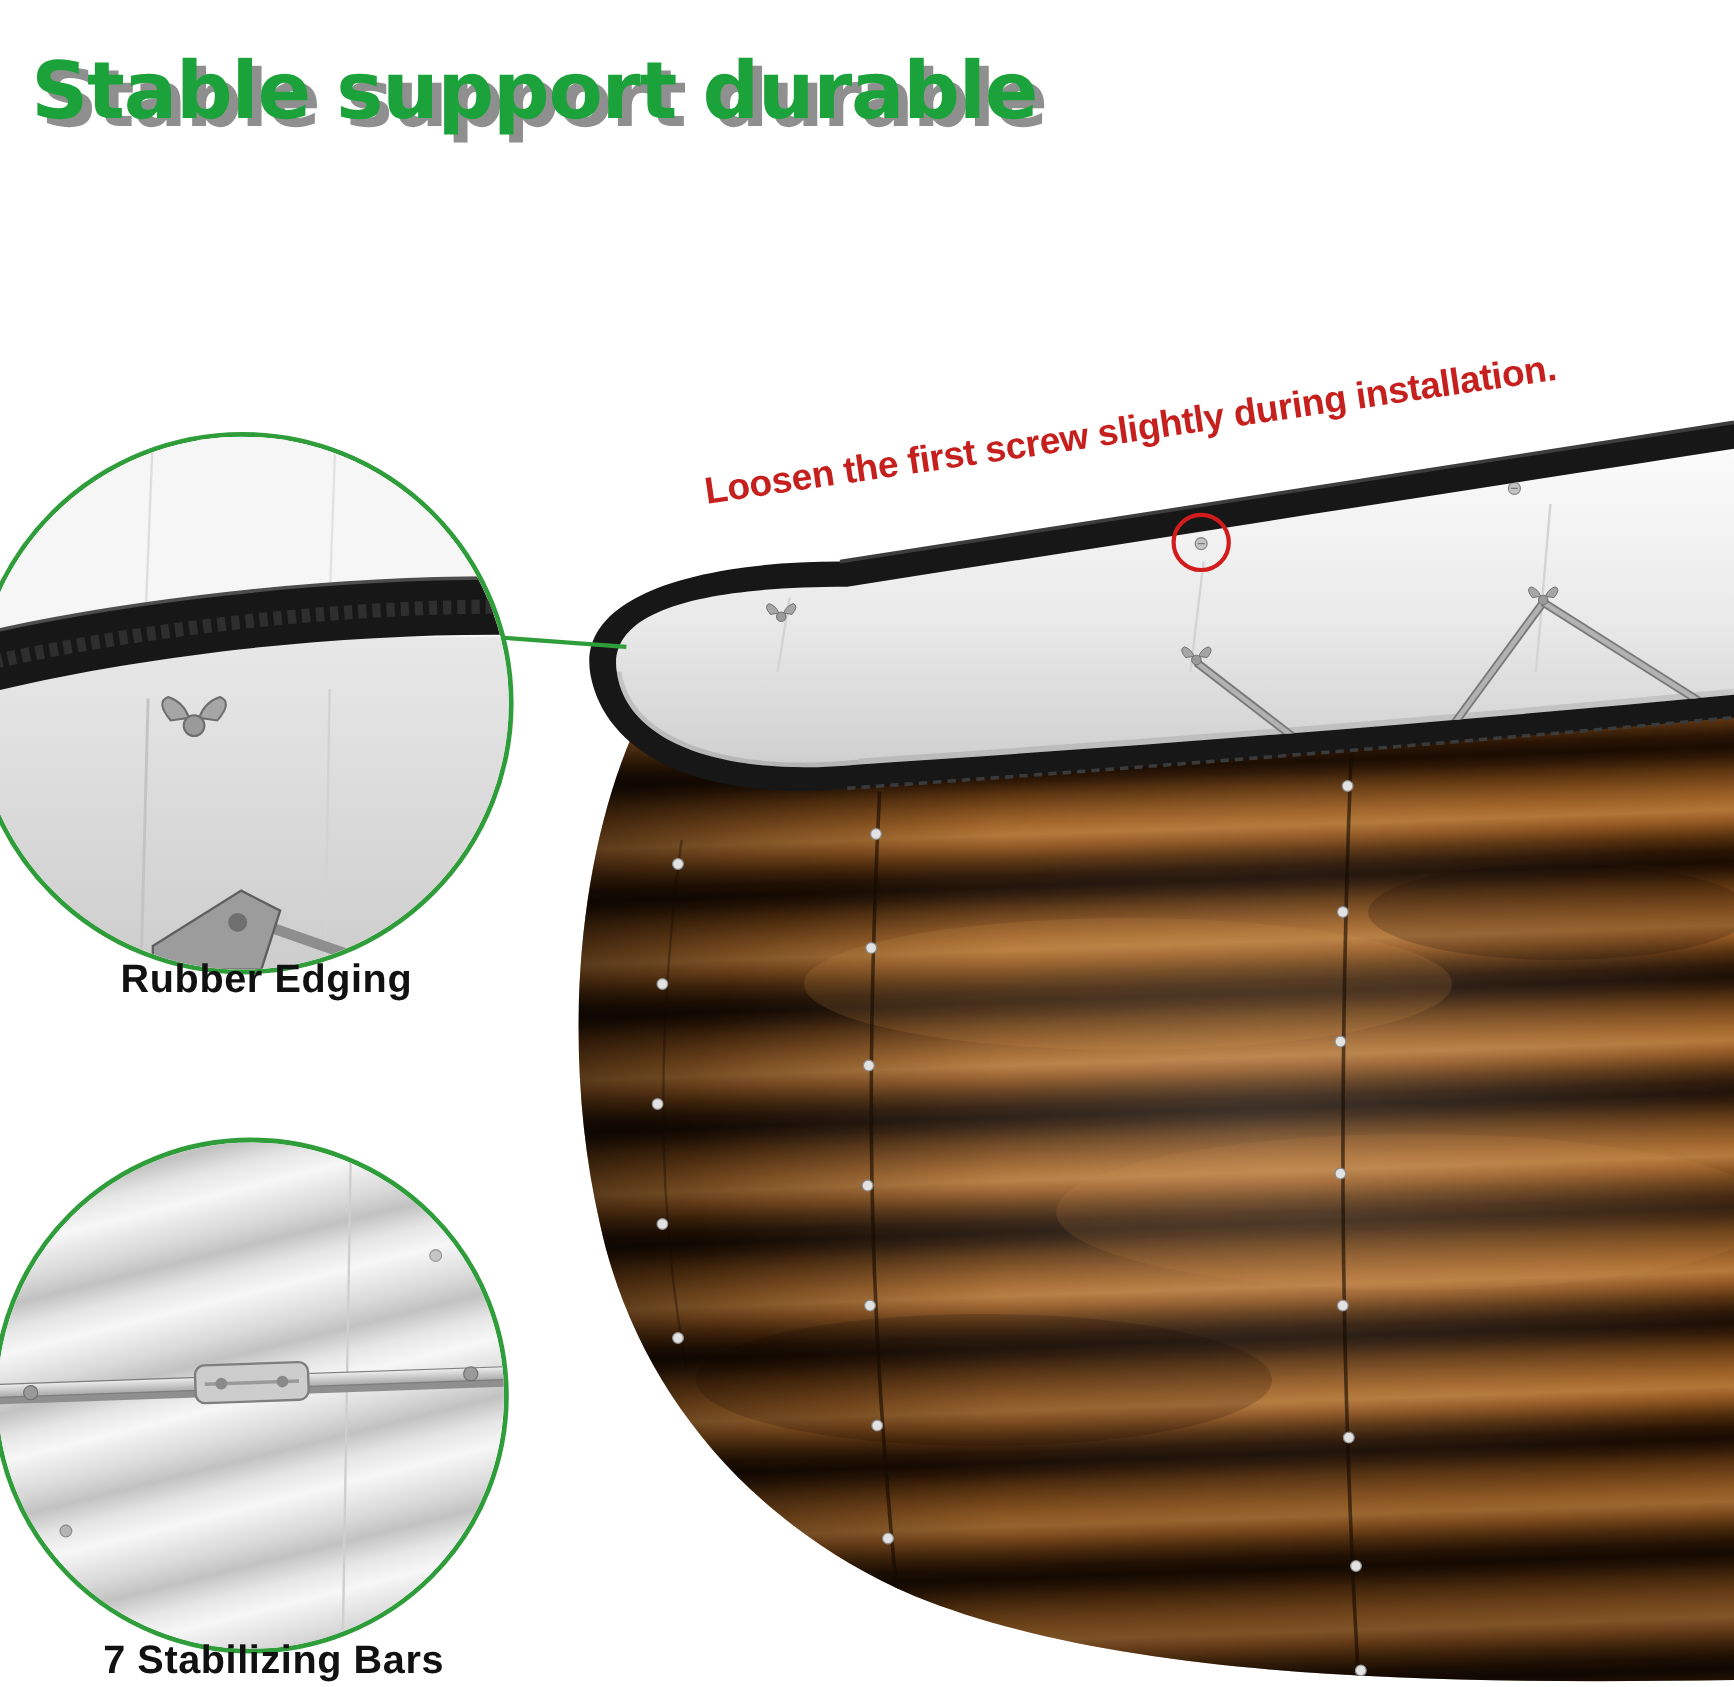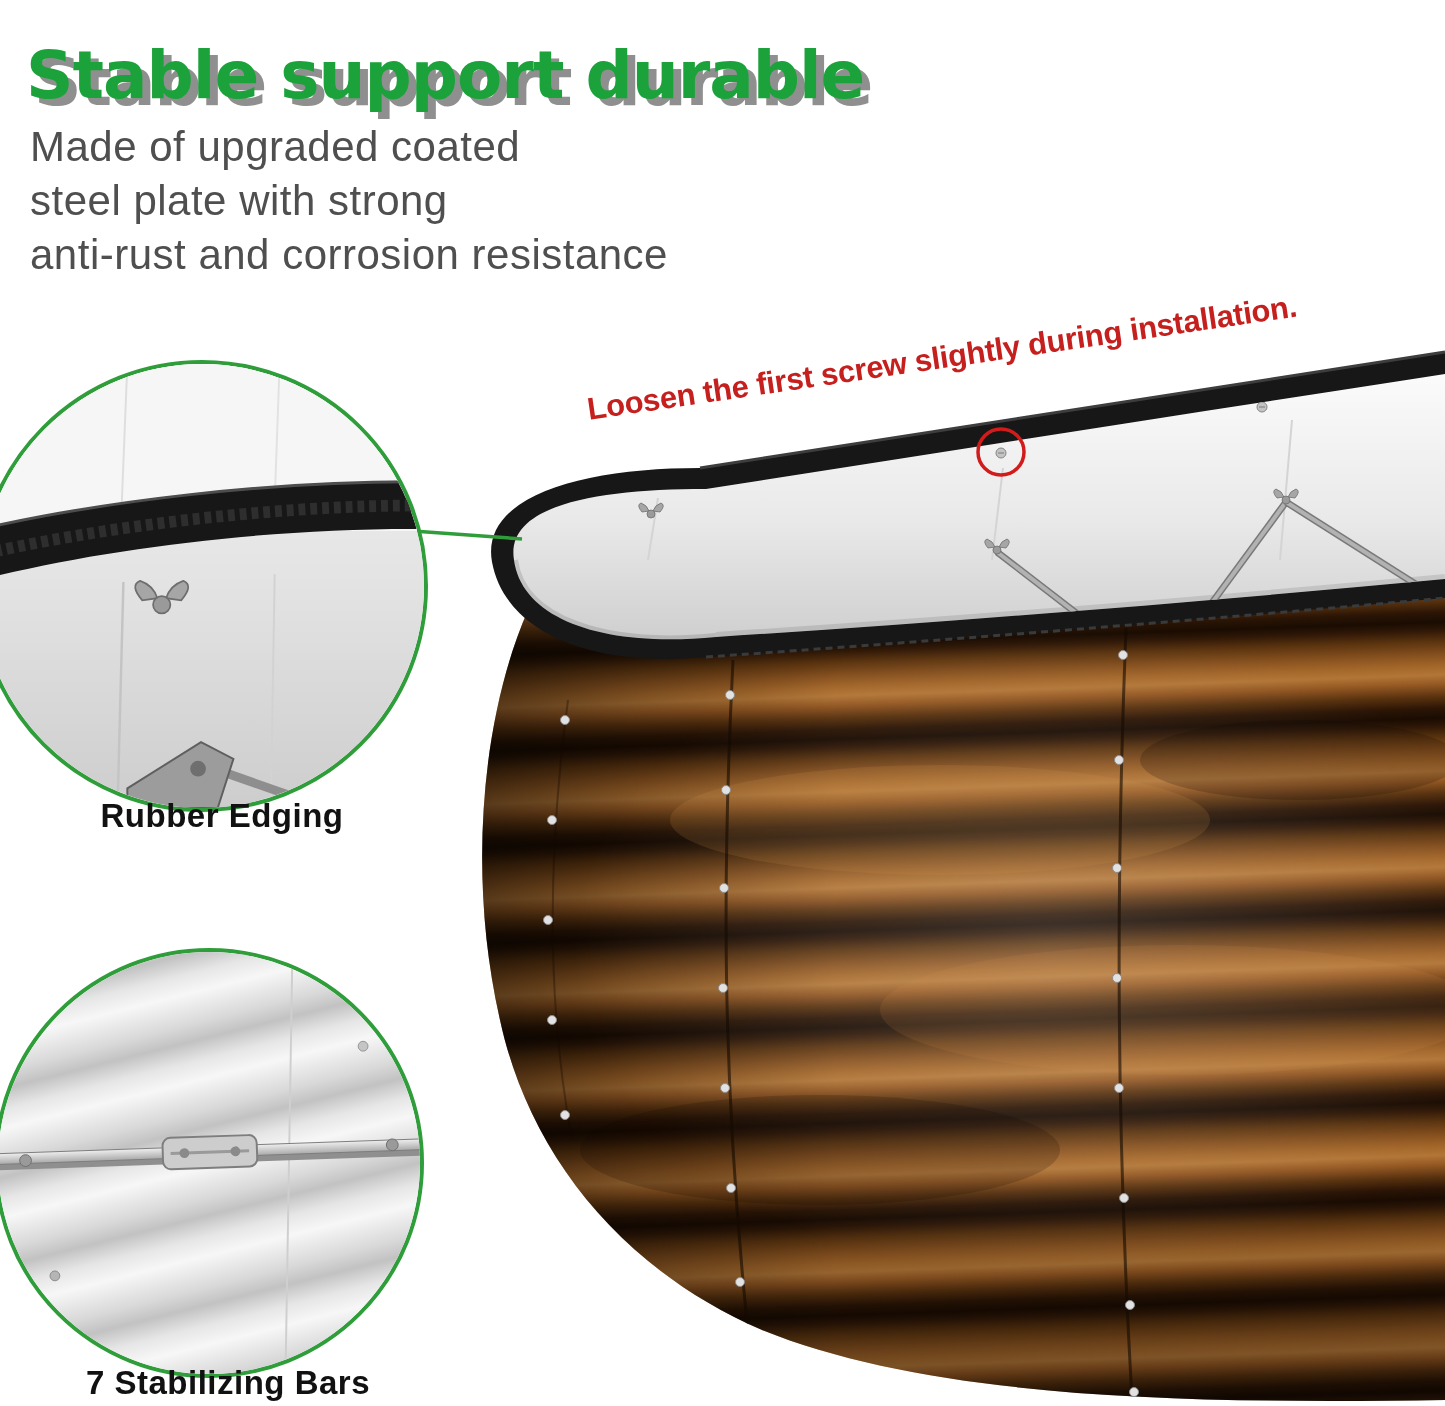--- a/index.html
+++ b/index.html
@@ -180,23 +180,20 @@
       </g>
     </g>
 
     <circle cx="1001" cy="452" r="23" fill="none" stroke="#d21c1c" stroke-width="3.5"></circle>
 
     <line x1="413" y1="531" x2="522" y2="539" stroke="#2f9e3a" stroke-width="3.5"></line>
   </svg>
 
   <div class="title">Stable support durable</div>
 
-  <div class="subtitle">Made of upgraded coated
-steel plate with strong
-anti-rust and corrosion resistance</div>
 
   <div class="annotation">Loosen the first screw slightly during installation.</div>
 
   <div class="callout callout-1">
     <svg viewBox="0 0 452 452" width="444" height="444" aria-hidden="true">
       <defs>
         <linearGradient id="cz1bg" x1="0" y1="0" x2="0" y2="1">
           <stop offset="0" stop-color="#f4f4f4"></stop>
           <stop offset="0.5" stop-color="#e3e3e3"></stop>
           <stop offset="1" stop-color="#cdcdcd"></stop>

